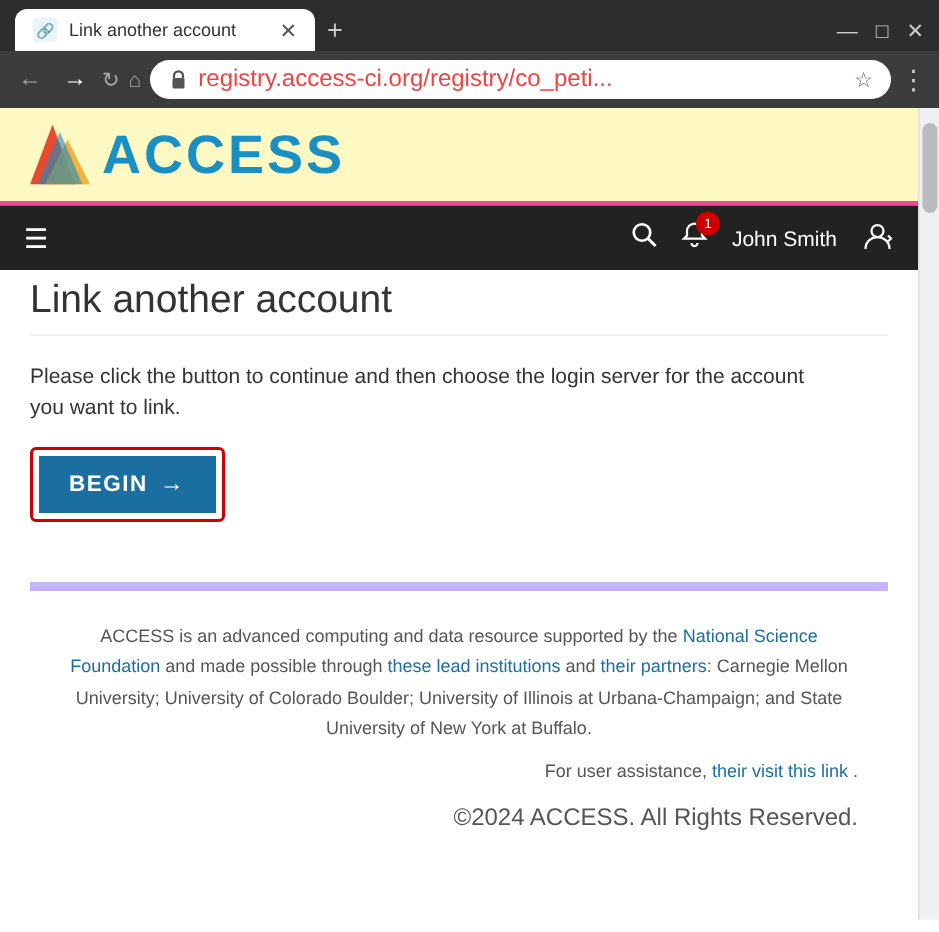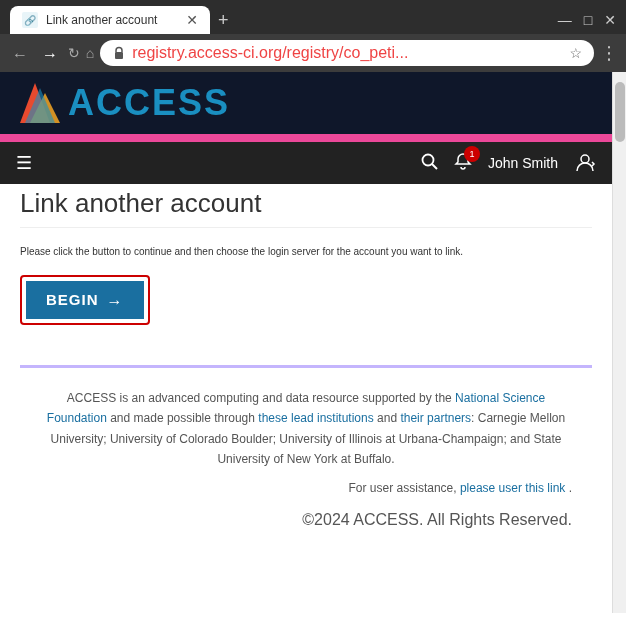--- a/index.html
+++ b/index.html
@@ -28,21 +28,21 @@
     .incognito-badge { background: #3c3c3c; border: 1px solid #888; border-radius: 4px; color: #ccc; font-size: 11px; padding: 2px 8px; display: flex; align-items: center; gap: 4px; }
     .menu-dots { color: #ccc; font-size: 18px; cursor: pointer; }
 
     
     .page-wrapper { display: flex; height: calc(621px - 80px); }
     .page-content { flex: 1; overflow-y: auto; background: #fff; }
     .scrollbar { width: 14px; background: #f0f0f0; border-left: 1px solid #ddd; position: relative; }
     .scrollbar-thumb { width: 10px; height: 60px; background: #bbb; border-radius: 5px; margin: 2px auto; margin-top: 10px; }
 
     
-    .site-header { background: #0f172a; padding: 10px 20px; border-bottom: 8px solid #ec4899; }
+    .site-header { background: #fef9c3; padding: 10px 20px; border-bottom: 3px solid #ec4899; }
     .logo-area { display: flex; align-items: center; }
     .logo-icon { width: 40px; height: 40px; margin-right: 8px; }
     .logo-text { font-size: 36px; font-weight: bold; color: #1a8fc1; letter-spacing: 2px; font-family: Arial, sans-serif; }
 
     
     .site-nav { background: #222; padding: 8px 16px; display: flex; align-items: center; }
     .hamburger { color: #fff; font-size: 18px; cursor: pointer; }
     .nav-right { margin-left: auto; display: flex; align-items: center; gap: 16px; color: #fff; font-size: 16px; }
     .nav-search { cursor: pointer; }
     .nav-bell { position: relative; cursor: pointer; }
@@ -52,28 +52,28 @@
 
     
     .breadcrumb { padding: 12px 20px 4px; font-size: 13px; }
     .breadcrumb a { color: #1a6fa0; text-decoration: none; }
     .breadcrumb span { color: #666; }
 
     
     .main-content { padding: 4px 20px 20px; }
     .page-heading { font-size: 26px; font-weight: normal; color: #333; margin-bottom: 16px; border-bottom: 1px solid #eee; padding-bottom: 8px; }
 
-    .info-text { font-size: 10px; color: #333; line-height: 1.5; margin-bottom: 16px; max-width: 520px; }
+    .info-text { font-size: 14px; color: #333; line-height: 1.5; margin-bottom: 16px; max-width: 520px; }
 
     .begin-btn-wrapper { display: inline-block; border: 2px solid #cc0000; padding: 4px; border-radius: 4px; }
     .begin-btn { background: #1a6fa0; color: #fff; border: none; padding: 10px 20px; font-size: 15px; font-weight: bold; cursor: pointer; letter-spacing: 1px; display: flex; align-items: flex-start; gap: 8px; }
     .begin-arrow { font-size: 16px; }
 
     
-    .site-footer { background: #fff; border-top: 3px solid #c4b5fd; padding: 20px; text-align: center; font-size: 12px; color: #555; line-height: 1.7; margin-top: 40px; }
+    .site-footer { background: #fff; border-top: 6px solid #c4b5fd; padding: 20px; text-align: center; font-size: 12px; color: #555; line-height: 1.7; margin-top: 40px; }
     .site-footer a { color: #1a6fa0; text-decoration: none; }
     .footer-copyright { text-align: right; font-size: 16px; color: #555; margin-top: 8px; }
   </style>
 </head>
 <body>
 
 <div class="browser-chrome">
 
   <div class="tab-bar">
     <div class="tab-spacer"></div>
@@ -167,21 +167,21 @@
         </button>
       </div>
 
       
       <div class="site-footer">
         <p>
           ACCESS is an advanced computing and data resource supported by the <a>National Science Foundation</a> and made possible through <a>these lead institutions</a> and <a>their partners</a>: Carnegie Mellon University; University of Colorado Boulder; University of Illinois at Urbana-Champaign; and State University of New York at Buffalo.
         </p>
         <p style="text-align:right; margin-top:8px;">
           <span>For user assistance,</span>
-          <a>please user this link</a>
+          <a>their visit this link</a>
           <span>.</span>
         </p>
         <p class="footer-copyright">©2024 ACCESS. All Rights Reserved.</p>
       </div>
     </div>
 
   </div>
 
   <div class="scrollbar">
     <div class="scrollbar-thumb"></div>

